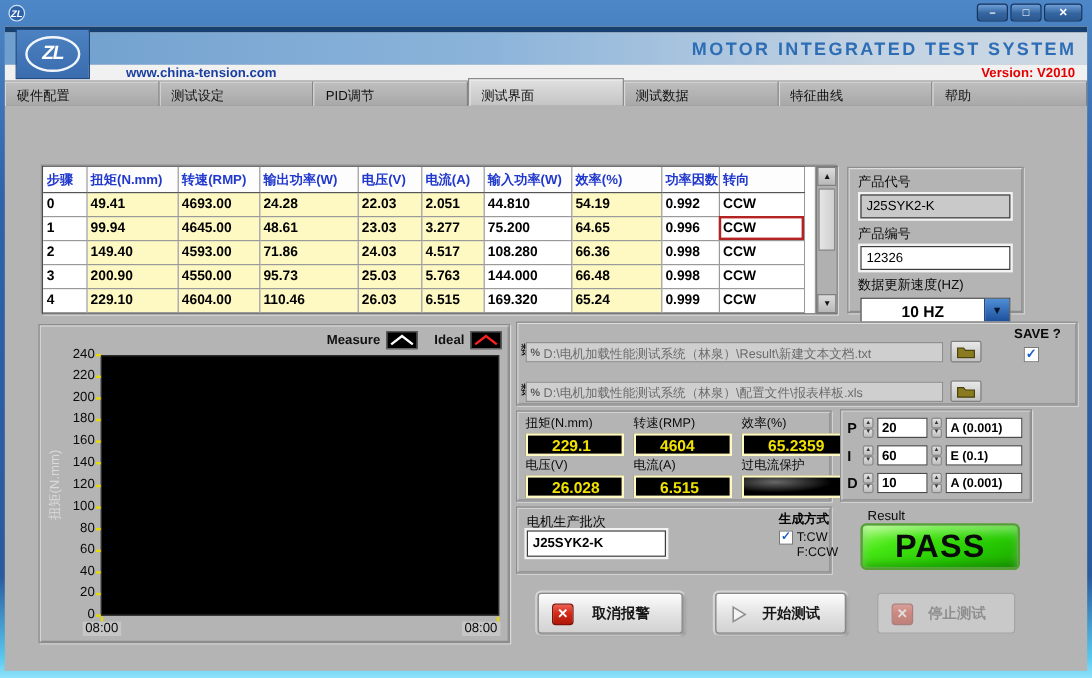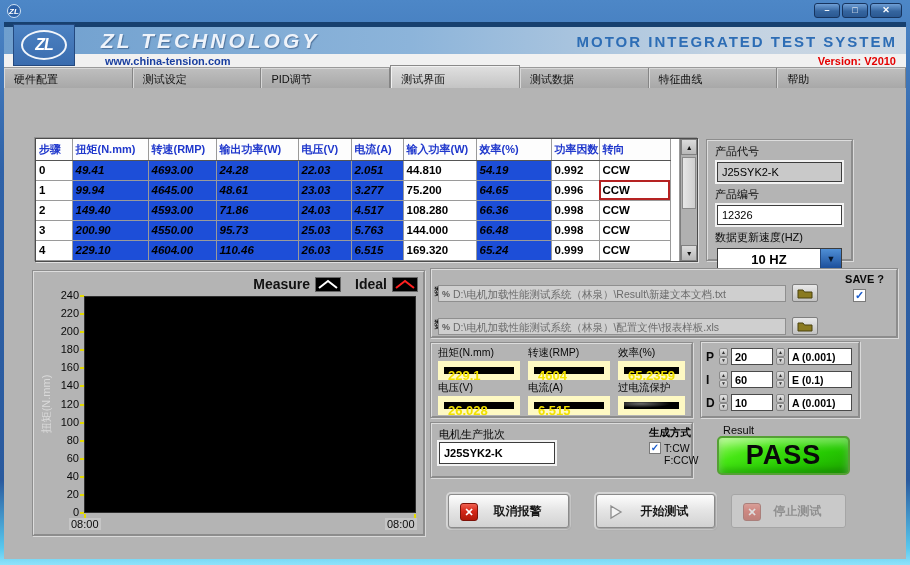--- a/index.html
+++ b/index.html
@@ -49,21 +49,21 @@
     box-shadow:inset 1px 1px 0 rgba(255,255,255,.55), inset -1px -1px 0 rgba(0,0,0,.22), 1px 1px 0 rgba(255,255,255,.5); }
   .lbl { font-size:11px; color:#0a0a0a; }
   
   .table-frame { position:absolute; left:31px; top:116px; width:663px; height:124px; background:#fff;
     border:1px solid #4c4c4c; box-shadow:1px 1px 0 rgba(255,255,255,.6), -1px -1px 0 rgba(0,0,0,.18); display:flex; }
   table.res { border-collapse:collapse; table-layout:fixed; width:634px; }
   table.res th { font-size:11px; font-weight:bold; color:#2038cc; background:#fdfdfd; text-align:left;
     padding:2px 3px; border-right:1px solid #9a9a9a; border-bottom:1px solid #555; height:21px; white-space:nowrap; overflow:hidden; }
   table.res td { font-size:11.5px; font-weight:bold; color:#000; padding:1px 3px; height:20px;
     border-right:1px solid #9a9a9a; border-bottom:1px solid #9a9a9a; white-space:nowrap; overflow:hidden; background:#fff; }
-  table.res td.green { background:#1d4ed8;font-style:italic; }
+  table.res td.green { background:#fef9c3; }
   table.res td.sel { outline:2px solid #b52222; outline-offset:-2px; }
   .tbl-filler { width:10px; background:#fff; border-right:1px solid #9a9a9a; }
   .vscroll { width:17px; background:#b0b0b0; position:relative; border-left:1px solid #7d7d7d; }
   .vs-btn { position:absolute; left:0; width:16px; height:16px; background:linear-gradient(180deg,#dcdcdc,#b8b8b8);
     border:1px solid #808080; font-size:7px; color:#111; display:flex; align-items:center; justify-content:center; }
   .vs-up { top:0; } .vs-down { bottom:0; }
   .vs-thumb { position:absolute; left:1px; top:18px; width:14px; height:52px;
     background:linear-gradient(90deg,#e6e6e6,#cfcfcf); border:1px solid #8a8a8a; }
   
   .product-panel { left:702px; top:117px; width:147px; height:122px; padding:4px 8px; }
@@ -71,21 +71,21 @@
     font-size:11px; color:#000; padding:3px 4px; margin:3px 2px 5px 2px; }
   .field.ro { background:#c9c9c9; }
   .dropdown { display:flex; height:21px; margin:3px 2px 0 2px; border:1px solid #3c3c3c; background:#fff; }
   .dropdown .dd-val { flex:1; text-align:center; font-size:13px; font-weight:bold; padding-top:3px; }
   .dropdown .dd-btn { width:21px; background:linear-gradient(180deg,#4f8fd6,#1c4f9b); border-left:1px solid #24497f;
     color:#06162c; font-size:9px; display:flex; align-items:center; justify-content:center; }
   
   .chart-panel { left:28px; top:248px; width:393px; height:266px; }
   .legend { position:absolute; top:5px; right:6px; display:flex; gap:14px; align-items:center; }
   .legend .li { display:flex; gap:5px; align-items:center; }
-  .legend .li span { font-size:14px; font-weight:bold; color:#111; }
+  .legend .li span { font-size:11px; font-weight:bold; color:#111; }
   .legend .swatch { width:26px; height:15px; background:#000; border:1px solid #666; display:flex; align-items:center; justify-content:center; }
   .plot { position:absolute; left:51px; top:25px; width:332px; height:217px; background:#000; border:1px solid #2e2e2e; }
   .ytick-lbl { position:absolute; width:36px; text-align:right; font-size:11px; color:#0a0a0a; }
   .ytick-mark { position:absolute; width:4px; height:2px; background:#e3da00; }
   .xtick-mark { position:absolute; width:2px; height:4px; background:#e3da00; }
   .y-title { position:absolute; left:13px; top:133px; transform:translate(-50%,-50%) rotate(-90deg);
     white-space:nowrap; font-size:11px; color:#dadada; }
   .x-lbl { position:absolute; top:247px; font-size:11px; color:#0a0a0a; background:#c6c6c6; padding:0 2px; }
   
   .paths-panel { left:426px; top:246px; width:468px; height:70px; }
@@ -96,21 +96,21 @@
   .browse-btn { position:absolute; left:361px; width:26px; height:18px; background:linear-gradient(180deg,#e8e8e8,#c2c2c2);
     border:1px solid #7f7f7f; border-radius:2px; display:flex; align-items:center; justify-content:center; }
   .save-lbl { position:absolute; right:13px; top:4px; font-size:11px; font-weight:bold; color:#0a0a0a; }
   .checkbox { width:13px; height:13px; background:#fff; border:1px solid #7a7a7a;
     font-size:11px; font-weight:bold; color:#1a5ccc; line-height:11px; text-align:center; }
   .save-cb { position:absolute; right:31px; top:20px; }
   
   .readouts-panel { left:426px; top:320px; width:263px; height:76px; padding:3px 7px;
     display:grid; grid-template-columns:82px 82px 1fr; column-gap:8px; row-gap:1px; }
   .ro-cell .lbl { font-size:10.5px; white-space:nowrap; }
-  .ro-box { height:19px; background:#000; border:6px solid #fef9c3; color:#f2e200; font-size:13px; font-weight:bold; padding:1px 4px; margin-top:1px; }
+  .ro-box { height:19px; background:#000; border:2px solid #fef9c3; color:#f2e200; font-size:13px; font-weight:bold; padding:1px 20px; margin-top:1px; }
   .ro-box.led { background:radial-gradient(ellipse at 30% 25%, rgba(190,190,190,.55), rgba(0,0,0,0) 55%), #000; }
   
   .pid-panel { left:696px; top:319px; width:160px; height:77px; padding:3px 5px; display:flex; flex-direction:column; justify-content:space-around; }
   .pid-row { display:flex; align-items:center; gap:3px; }
   .pid-letter { width:10px; font-size:12px; font-weight:bold; color:#0a0a0a; }
   .spin { width:9px; height:17px; display:flex; flex-direction:column; }
   .spin i { flex:1; background:linear-gradient(180deg,#e2e2e2,#bdbdbd); border:1px solid #8a8a8a; font-size:5px; font-style:normal;
     color:#333; display:flex; align-items:center; justify-content:center; border-radius:2px; line-height:1; }
   .pid-val { width:42px; height:17px; background:#fff; border:1px solid #4a4a4a; font-size:11px; font-weight:bold; padding:2px 3px; }
   .pid-mode { width:64px; height:17px; background:#fff; border:1px solid #4a4a4a; font-size:10.5px; font-weight:bold; padding:2px 3px; white-space:nowrap; }
@@ -135,21 +135,21 @@
     box-shadow:inset 0 6px 8px rgba(255,255,255,.35), inset 0 -4px 6px rgba(0,60,0,.25);
     display:flex; align-items:center; justify-content:center; font-size:27px; font-weight:900; letter-spacing:1px; color:#0a0a0a; }
   
   .act-btn { position:absolute; top:472px; height:34px; background:linear-gradient(180deg,#fdfdfd,#e4e4e4 50%,#d2d2d2);
     border:1px solid #8a8a8a; border-radius:3px; box-shadow:1px 1px 2px rgba(0,0,0,.3), 0 0 0 2px rgba(255,255,255,.45);
     display:flex; align-items:center; justify-content:center; font-size:12px; font-weight:bold; color:#161616; }
   .act-btn .ic { position:absolute; left:11px; top:8px; }
   .x-ic { width:18px; height:18px; border-radius:3px; background:linear-gradient(180deg,#f06050,#d42818 45%,#b01808);
     border:1px solid #7e1208; color:#fff; font-size:11px; font-weight:bold; display:flex; align-items:center; justify-content:center; line-height:1; }
   .btn-cancel { left:444px; width:121px; }
-  .btn-start { left:592px; width:119px; }
+  .btn-start { left:592px; width:109px; }
   .btn-stop { left:727px; width:115px; background:#c9c9c9; border-color:#a5a5a5; box-shadow:none; color:#8f8f8f; }
   .btn-stop .x-ic { opacity:.4; }
 </style>
 </head>
 <body>
 
 <div class="window">
 
   <div class="titlebar">
     <div class="app-icon">ZL</div>
@@ -159,21 +159,20 @@
       <div class="win-btn close">✕</div>
     </div>
   </div>
 
   <div class="body">
 
     <div class="banner">
       <div class="navy"></div>
       <div class="band"></div>
       <div class="strip"></div>
-      <div class="brand">ZL TECHNOLOGY</div>
       <div class="sys-title">MOTOR INTEGRATED TEST SYSTEM</div>
       <div class="website">www.china-tension.com</div>
       <div class="version">Version: V2010</div>
       <div class="logo">
         <div class="oval">ZL</div>
       </div>
     </div>
 
     <div class="tab-bar">
         <div class="tab">硬件配置</div>

